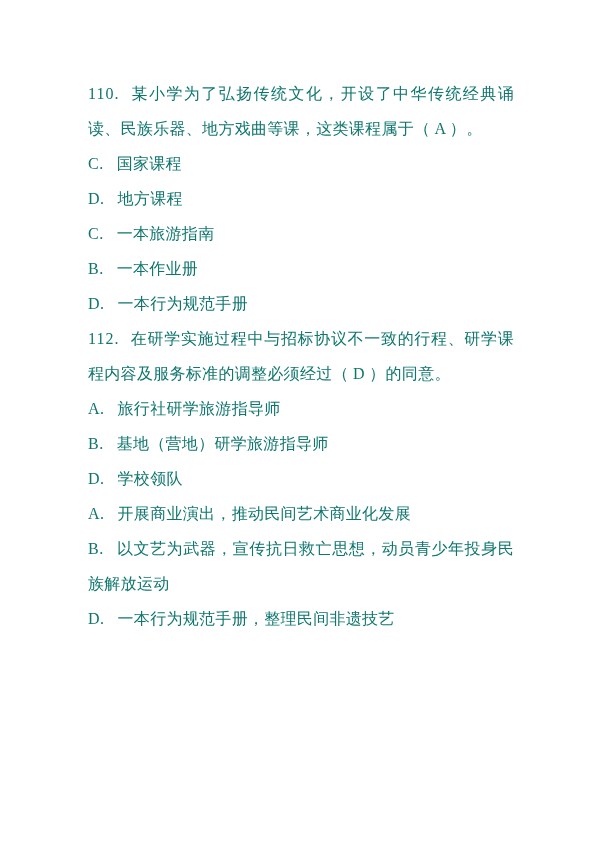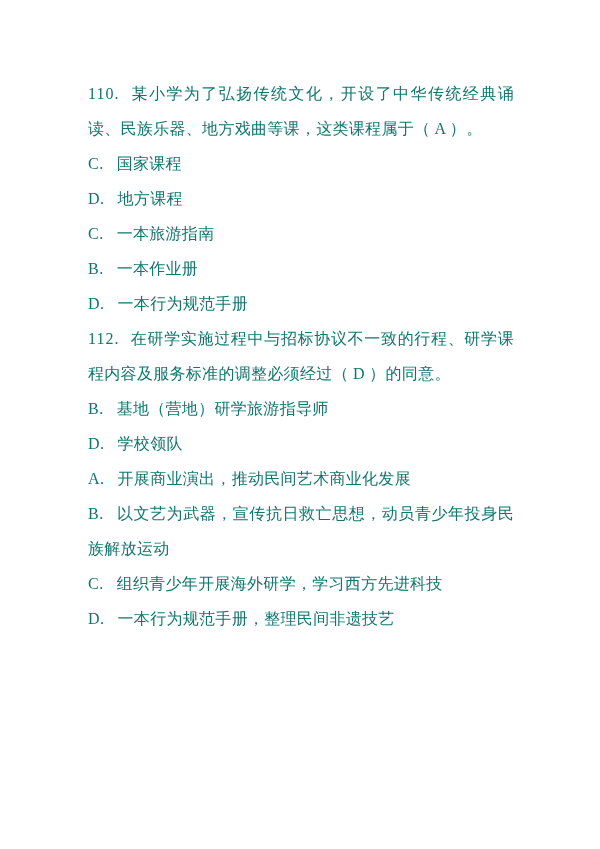--- a/index.html
+++ b/index.html
@@ -52,24 +52,24 @@
   </div>
 
   <div class="question">
     <p class="line"><span class="olabel">C.</span><span>一本旅游指南</span></p>
     <p class="line"><span class="olabel">B.</span><span>一本作业册</span></p>
     <p class="line"><span class="olabel">D.</span><span>一本行为规范手册</span></p>
   </div>
 
   <div class="question">
     <p class="line"><span class="qnum">112.</span><span>在研学实施过程中与招标协议不一致的行程、研学课程内容及服务标准的调整必须经过（ D ）的同意。</span></p>
+    <p class="line"><span class="olabel">A.</span><span>旅行社研学旅游指导师</span></p>
     <p class="line"><span class="olabel">B.</span><span>基地（营地）研学旅游指导师</span></p>
     <p class="line"><span class="olabel">D.</span><span>学校领队</span></p>
   </div>
 
   <div class="question">
     <p class="line"><span class="olabel">A.</span><span>开展商业演出，推动民间艺术商业化发展</span></p>
     <p class="line"><span class="olabel">B.</span><span>以文艺为武器，宣传抗日救亡思想，动员青少年投身民族解放运动</span></p>
-    <p class="line"><span class="olabel">C.</span><span>组织青少年开展海外研学，学习西方先进科技</span></p>
     <p class="line"><span class="olabel">D.</span><span>一本行为规范手册，整理民间非遗技艺</span></p>
   </div>
 
 </div>
 
 </body></html>

